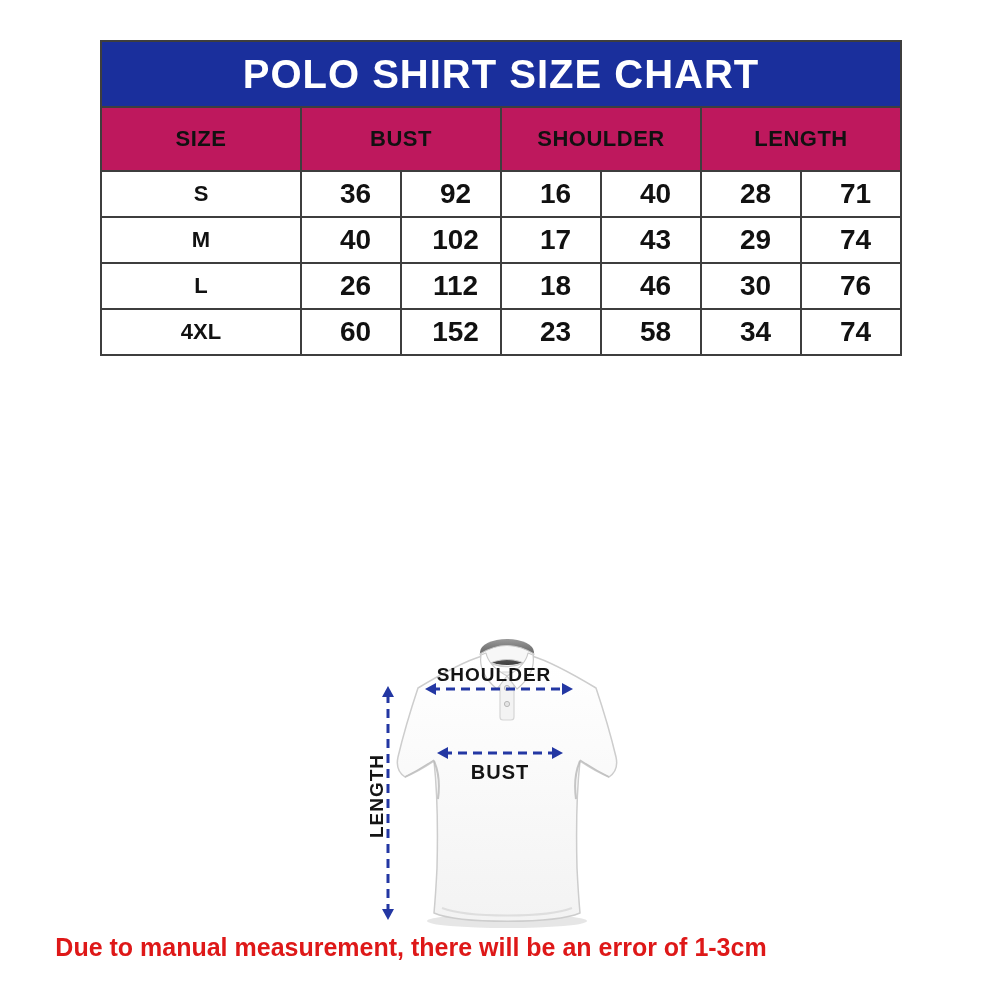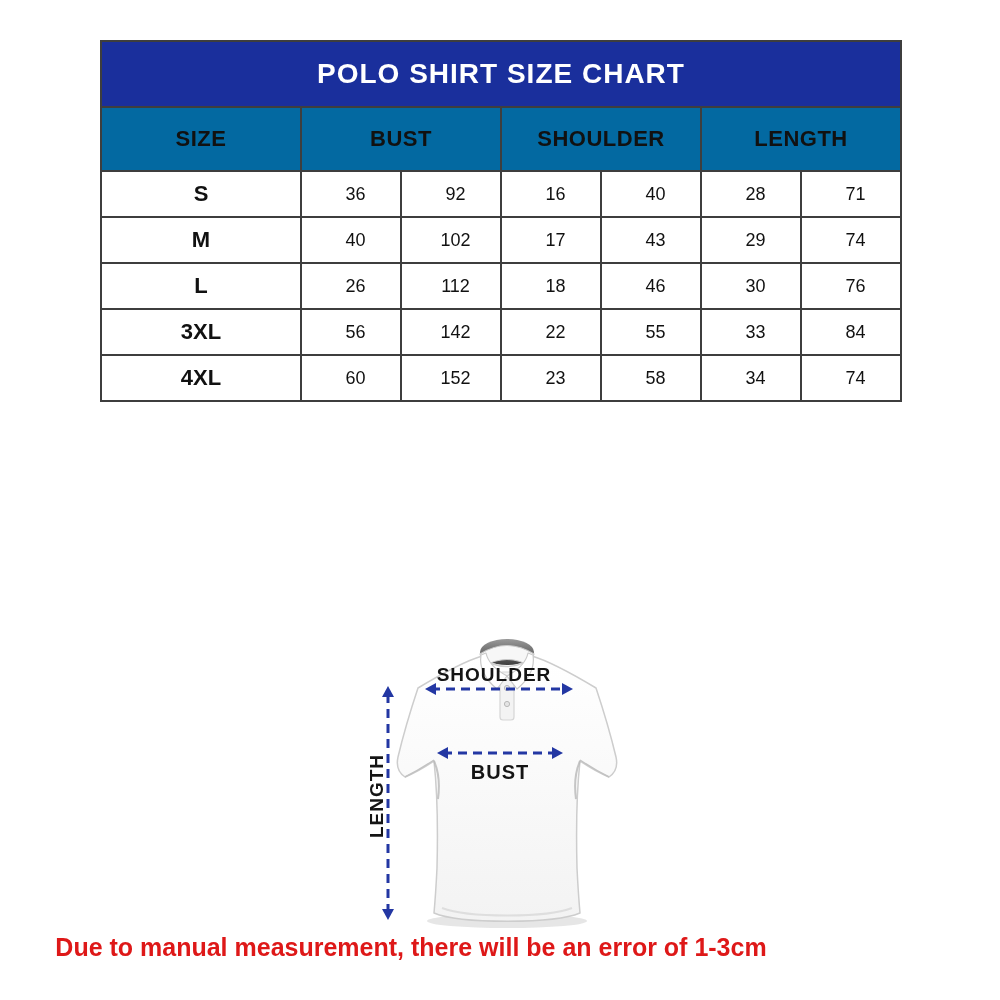--- a/index.html
+++ b/index.html
@@ -10,27 +10,27 @@
 
   
   table.size-chart {
     position:absolute; left:100px; top:40px; width:800px;
     border-collapse:collapse; table-layout:fixed;
   }
   table.size-chart th, table.size-chart td {
     border:2px solid #3e3e3e; text-align:center; vertical-align:middle; padding:0;
   }
   .banner-cell {
-    background:#1a2f9c; color:#ffffff; font-size:28px; font-weight:bold;
+    background:#1a2f9c; color:#ffffff; font-size:40px; font-weight:bold;
     height:64px; letter-spacing:1px; border-color:#1c1c1c;
   }
-  .group-row th { background:#0369a1; font-size:22px; font-weight:bold; height:62px; letter-spacing:0.5px; }
+  .group-row th { background:#be185d; font-size:22px; font-weight:bold; height:62px; letter-spacing:0.5px; }
   .units-row th { background:#ffffff; font-size:21px; font-weight:bold; height:40px; }
   tbody th.size-cell { background:#ffffff; font-size:22px; font-weight:bold; height:44px; }
-  tbody td.value-cell { background:#ffffff; font-size:18px; font-weight:normal;padding-left:9px; }
+  tbody td.value-cell { background:#ffffff; font-size:28px; font-weight:bold;padding-left:9px; }
 
   
   .diagram { position:absolute; left:350px; top:630px; width:320px; height:310px; }
   .diagram svg { position:absolute; left:0; top:0; }
   .diag-label { position:absolute; font-weight:bold; color:#141414; letter-spacing:1px; }
   .lbl-shoulder { left:64px;  top:34px;  width:160px; text-align:center; font-size:19px; }
   .lbl-bust     { left:90px;  top:131px; width:120px; text-align:center; font-size:20px; }
   .lbl-length   { left:-34px; top:155px; width:122px; text-align:center; font-size:19px;
                   transform:rotate(-90deg); }
 
@@ -86,29 +86,20 @@
         <td class="value-cell">74</td>
       </tr>
       <tr>
         <th class="size-cell">L</th>
         <td class="value-cell">26</td>
         <td class="value-cell">112</td>
         <td class="value-cell">18</td>
         <td class="value-cell">46</td>
         <td class="value-cell">30</td>
         <td class="value-cell">76</td>
-      </tr>
-      <tr>
-        <th class="size-cell">3XL</th>
-        <td class="value-cell">56</td>
-        <td class="value-cell">142</td>
-        <td class="value-cell">22</td>
-        <td class="value-cell">55</td>
-        <td class="value-cell">33</td>
-        <td class="value-cell">84</td>
       </tr>
       <tr>
         <th class="size-cell">4XL</th>
         <td class="value-cell">60</td>
         <td class="value-cell">152</td>
         <td class="value-cell">23</td>
         <td class="value-cell">58</td>
         <td class="value-cell">34</td>
         <td class="value-cell">74</td>
       </tr>

